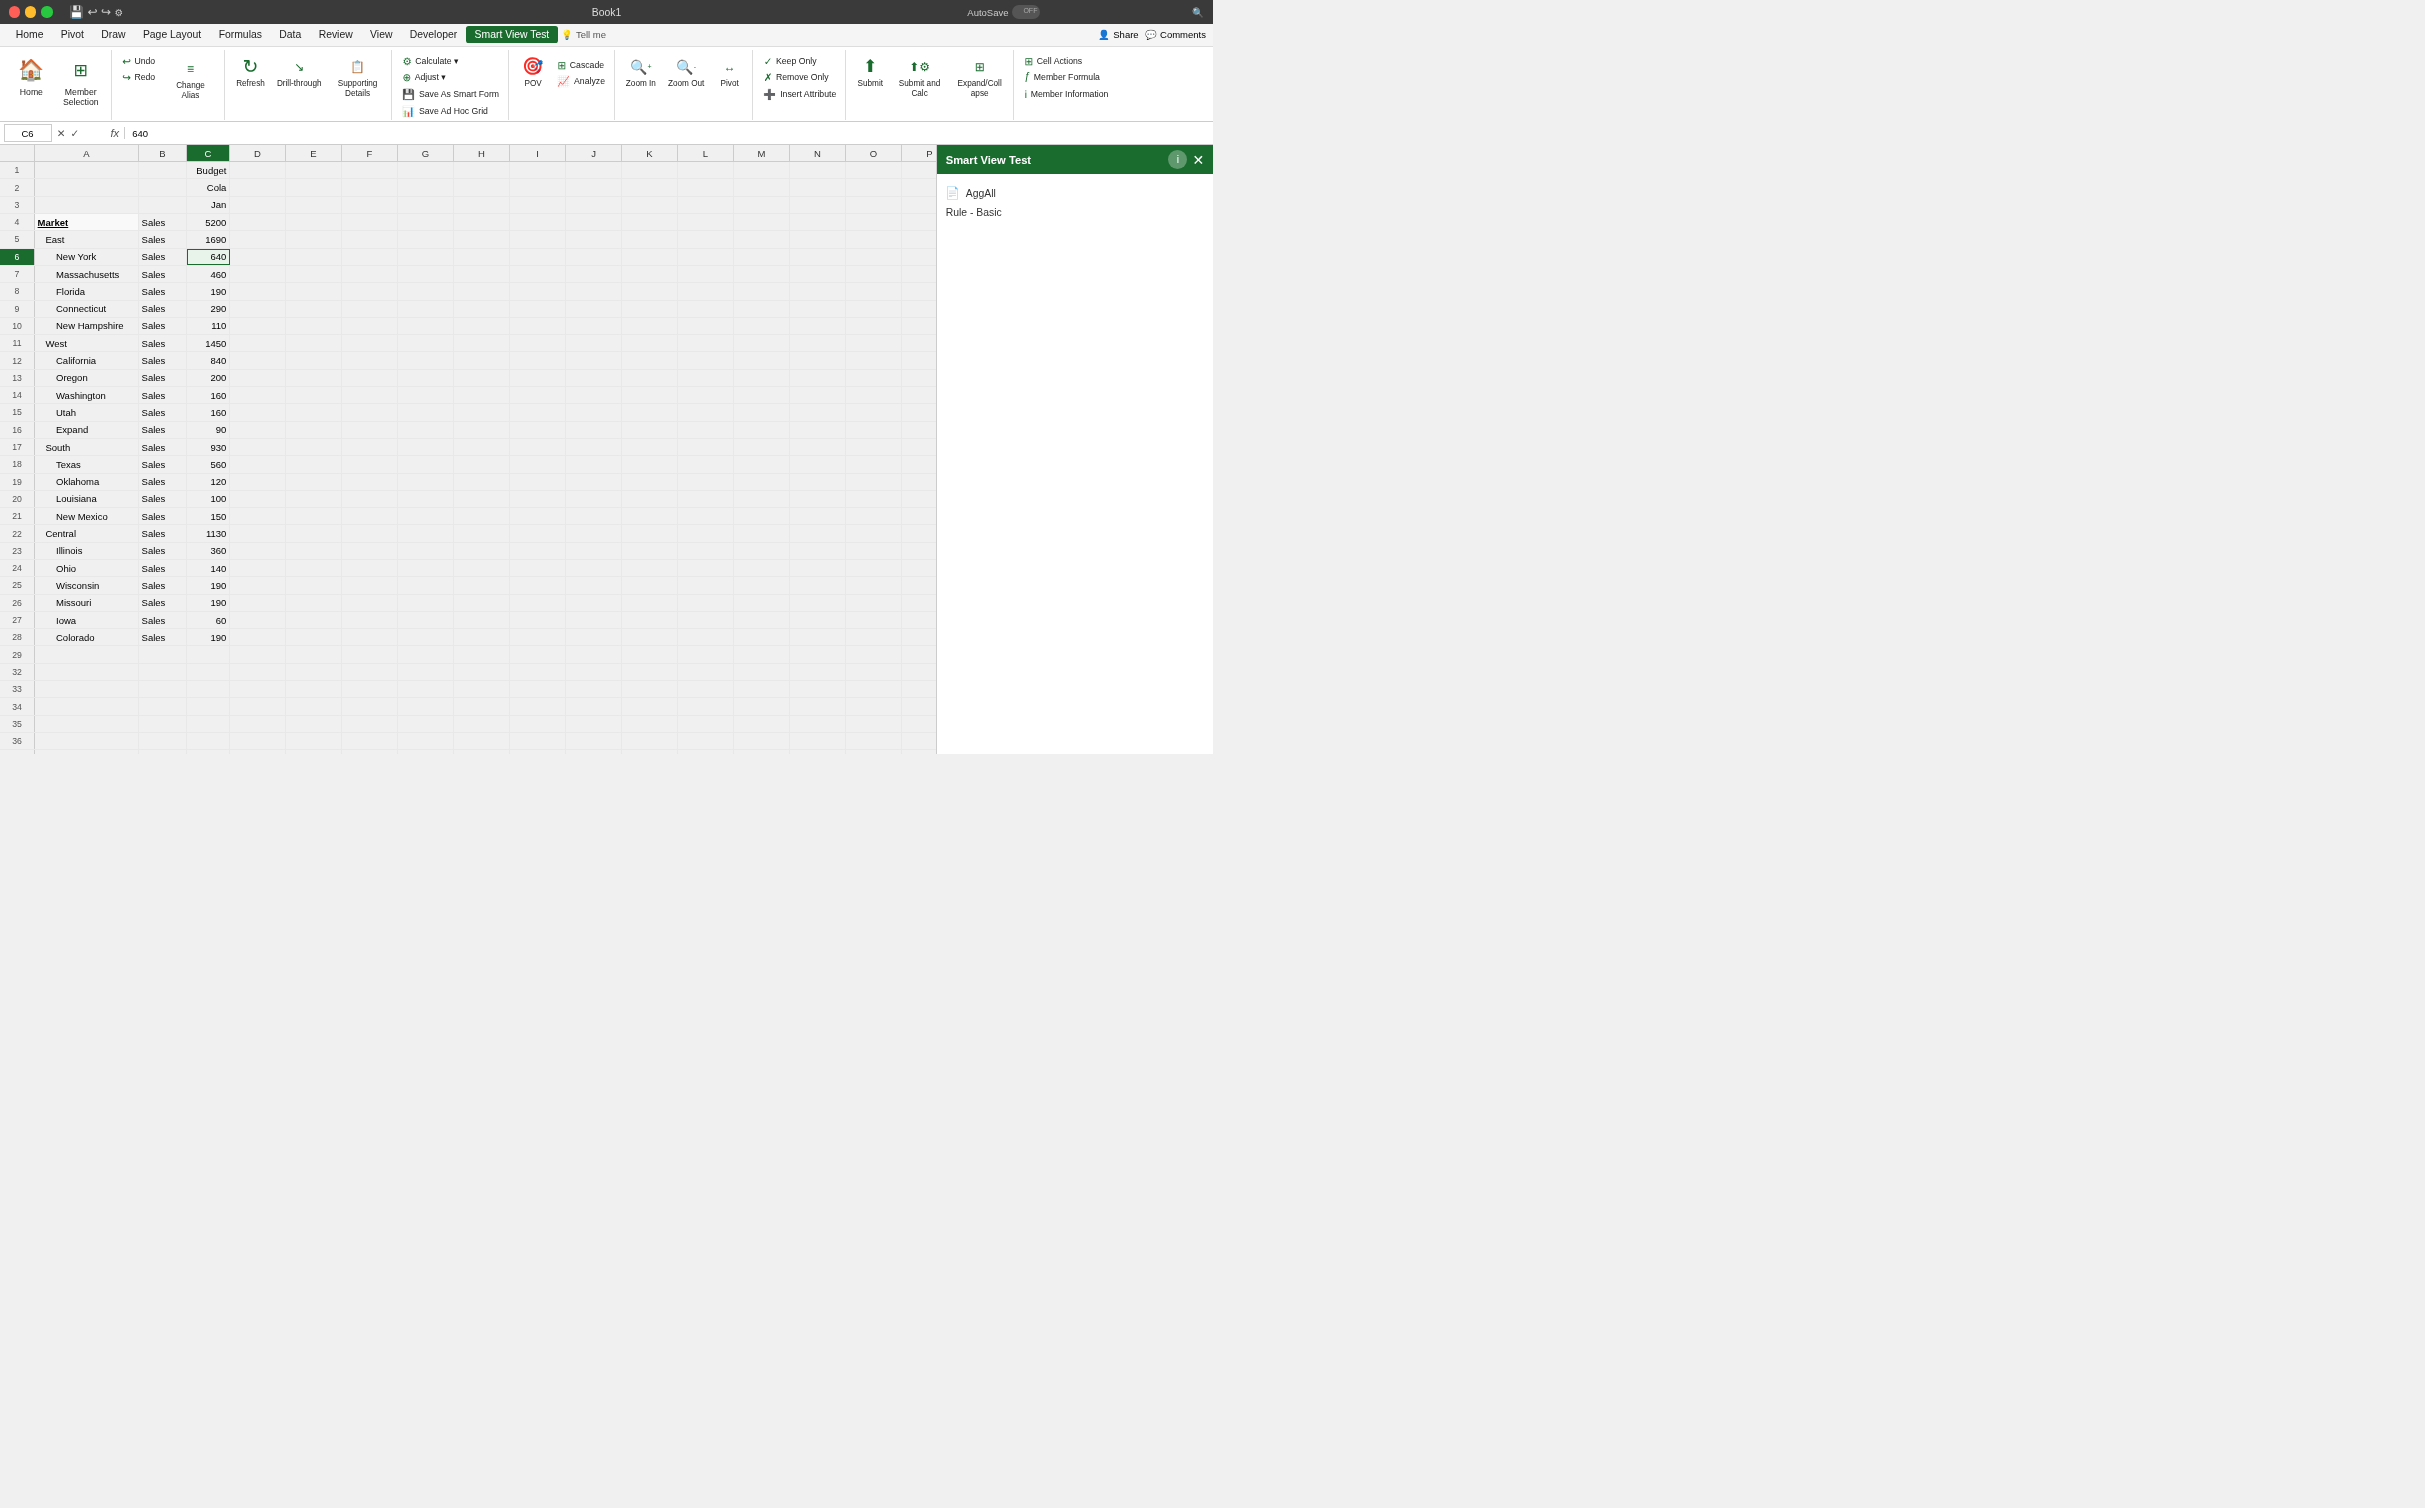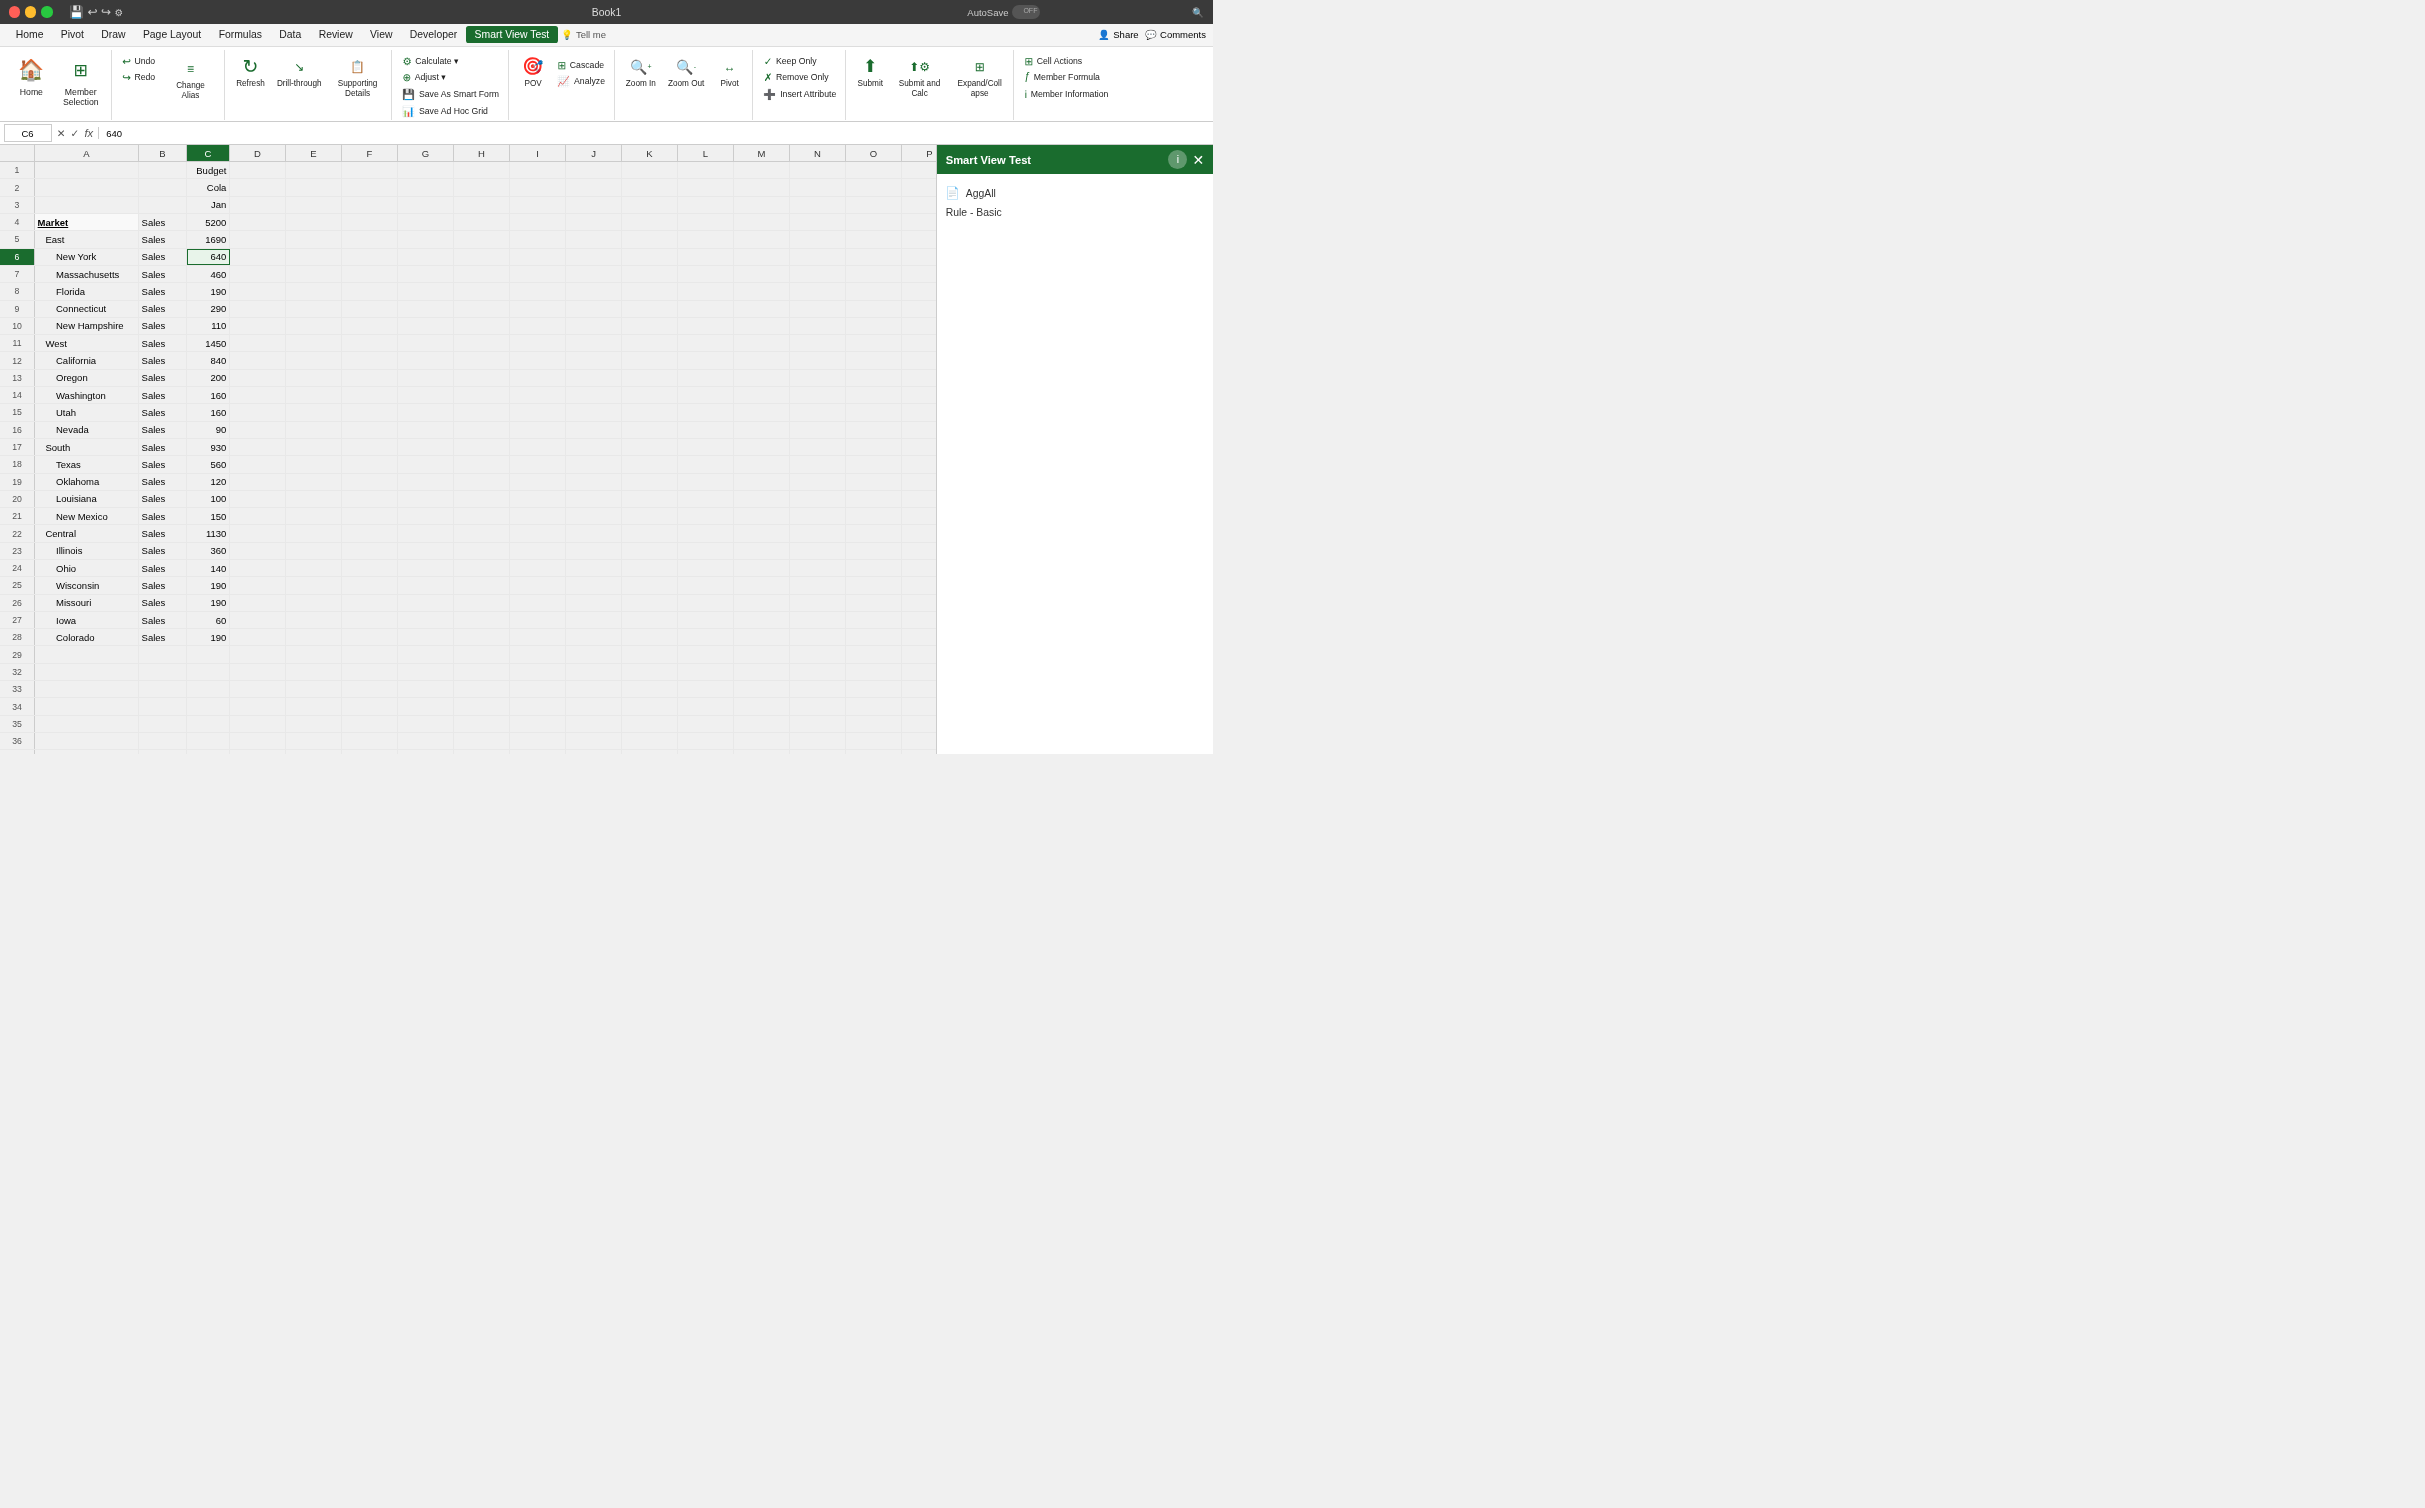--- a/index.html
+++ b/index.html
@@ -196,21 +196,21 @@
       border: 0.9px solid #ccc;
       height: 17.3px;
       text-align: center;
       font-size: 9.5px;
       padding: 0 16px;
     }
     .formula-bar-btns {
       display: flex; gap: 1.7px; align-items: center; color: #555; font-size: 10.4px;
     }
     .formula-bar-btns span { cursor: pointer; padding: 1.7px; }
-    .formula-bar-fx { font-style: italic; color: #555; font-size: 11.2px; border-right: 0.9px solid #ccc; padding-right: 5.2px; }
+    .formula-bar-fx { font-style: italic; color: #555; font-size: 11.2px; border-right: 0.9px solid #ccc; padding-right: 5.2px; margin-left: 26px; }
     .formula-input {
       flex: 1;
       border: none;
       outline: none;
       font-size: 9.5px;
       padding: 0 3.5px;
     }
 
     
     #col-headers {
@@ -867,21 +867,21 @@
             <div class="cell cw-rest"></div>
             <div class="cell cw-rest"></div>
             <div class="cell cw-rest"></div>
             <div class="cell cw-rest"></div>
             <div class="cell cw-rest"></div>
             <div class="cell cw-rest"></div>
             <div class="cell cw-rest"></div>
           </div>
           <div class="sheet-row">
             <div class="row-num cw-rn">16</div>
-            <div class="cell cw-a indent-2">Nevada</div>
+            <div class="cell cw-a indent-2">Expand</div>
             <div class="cell cw-b">Sales</div>
             <div class="cell cw-c number">90</div>
             <div class="cell cw-rest"></div>
             <div class="cell cw-rest"></div>
             <div class="cell cw-rest"></div>
             <div class="cell cw-rest"></div>
             <div class="cell cw-rest"></div>
             <div class="cell cw-rest"></div>
             <div class="cell cw-rest"></div>
             <div class="cell cw-rest"></div>

